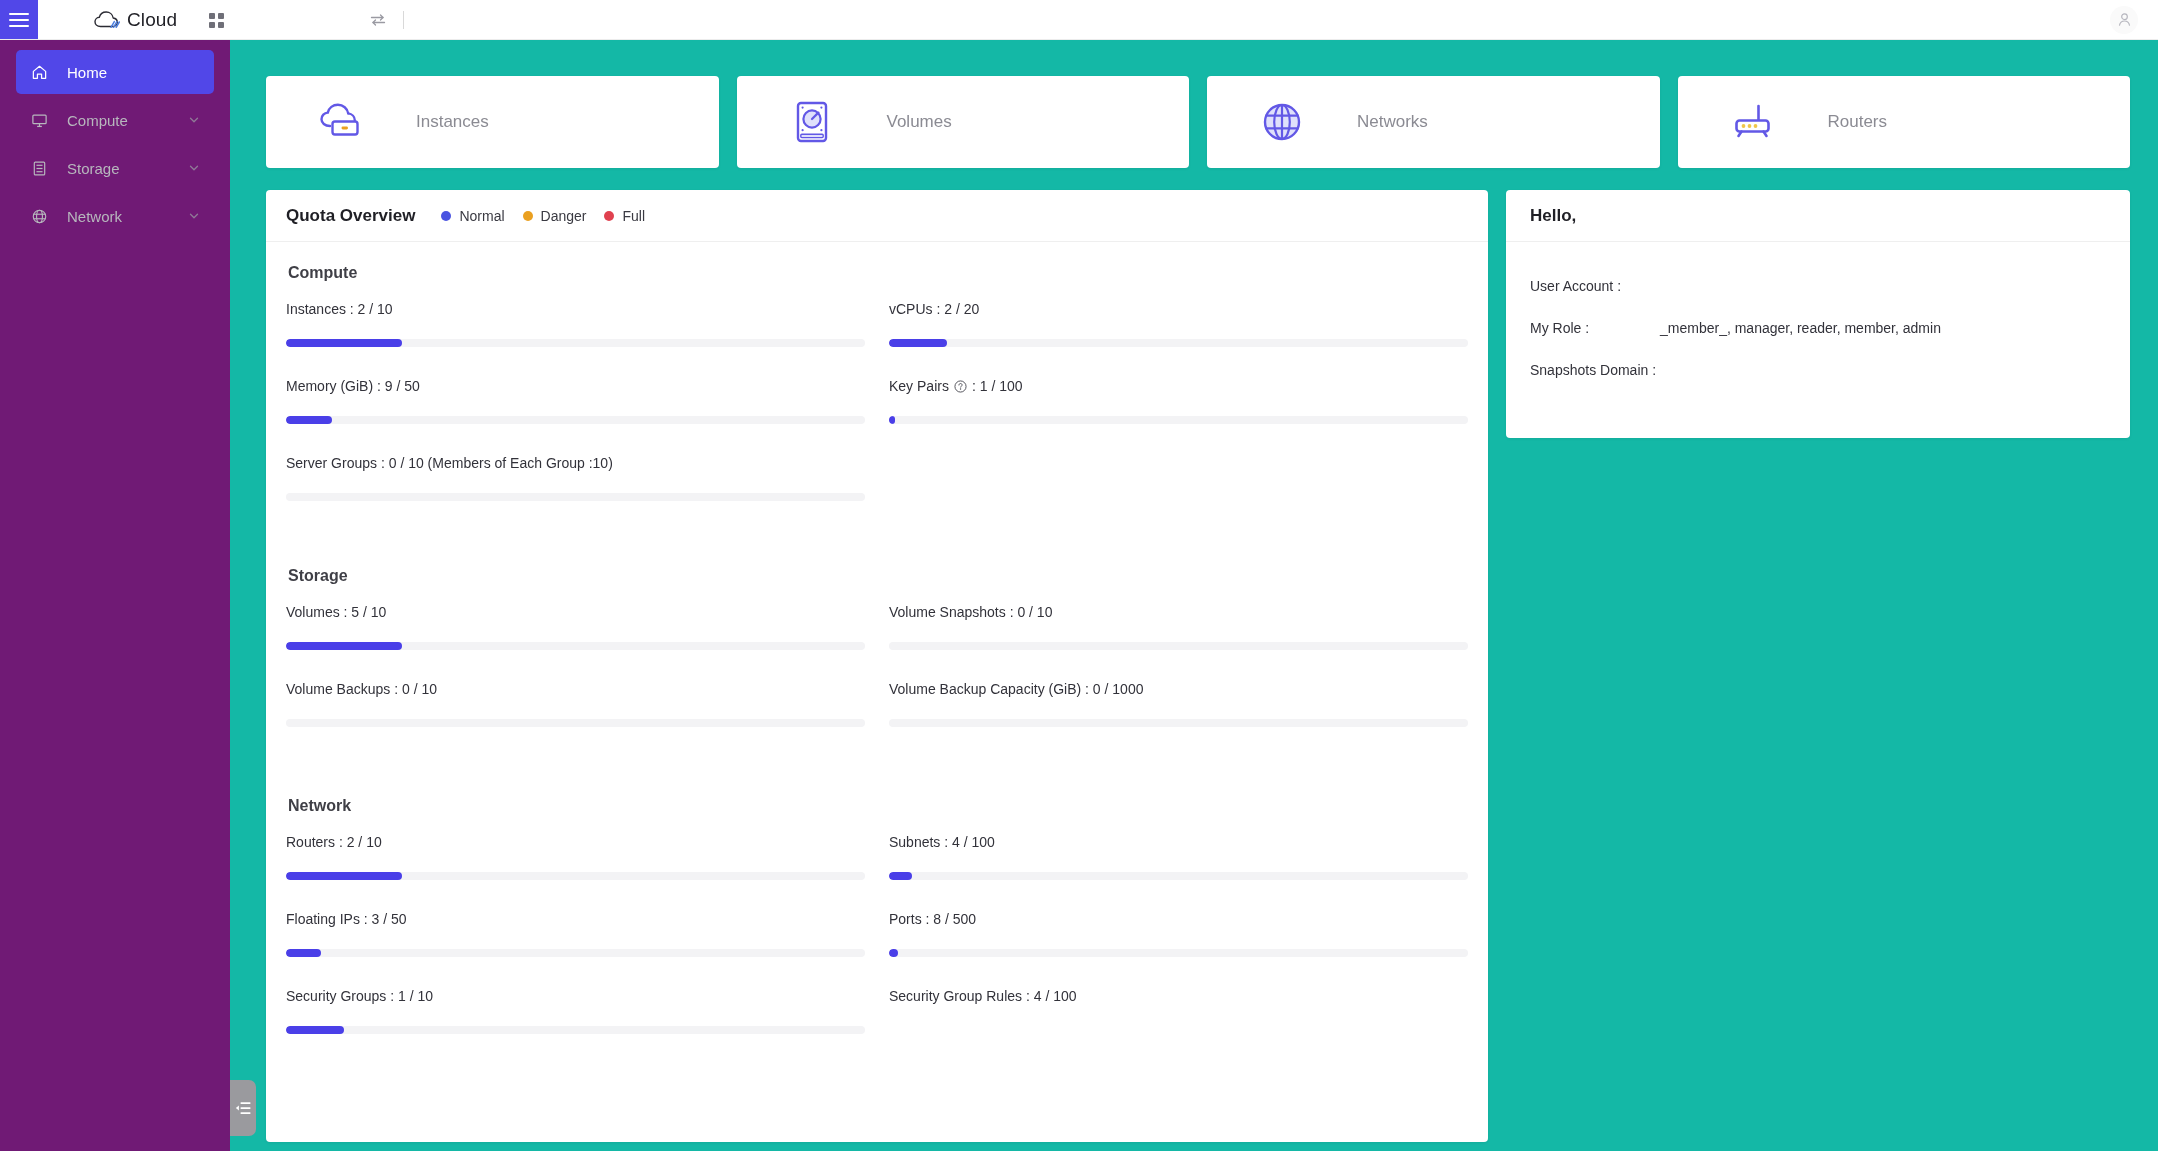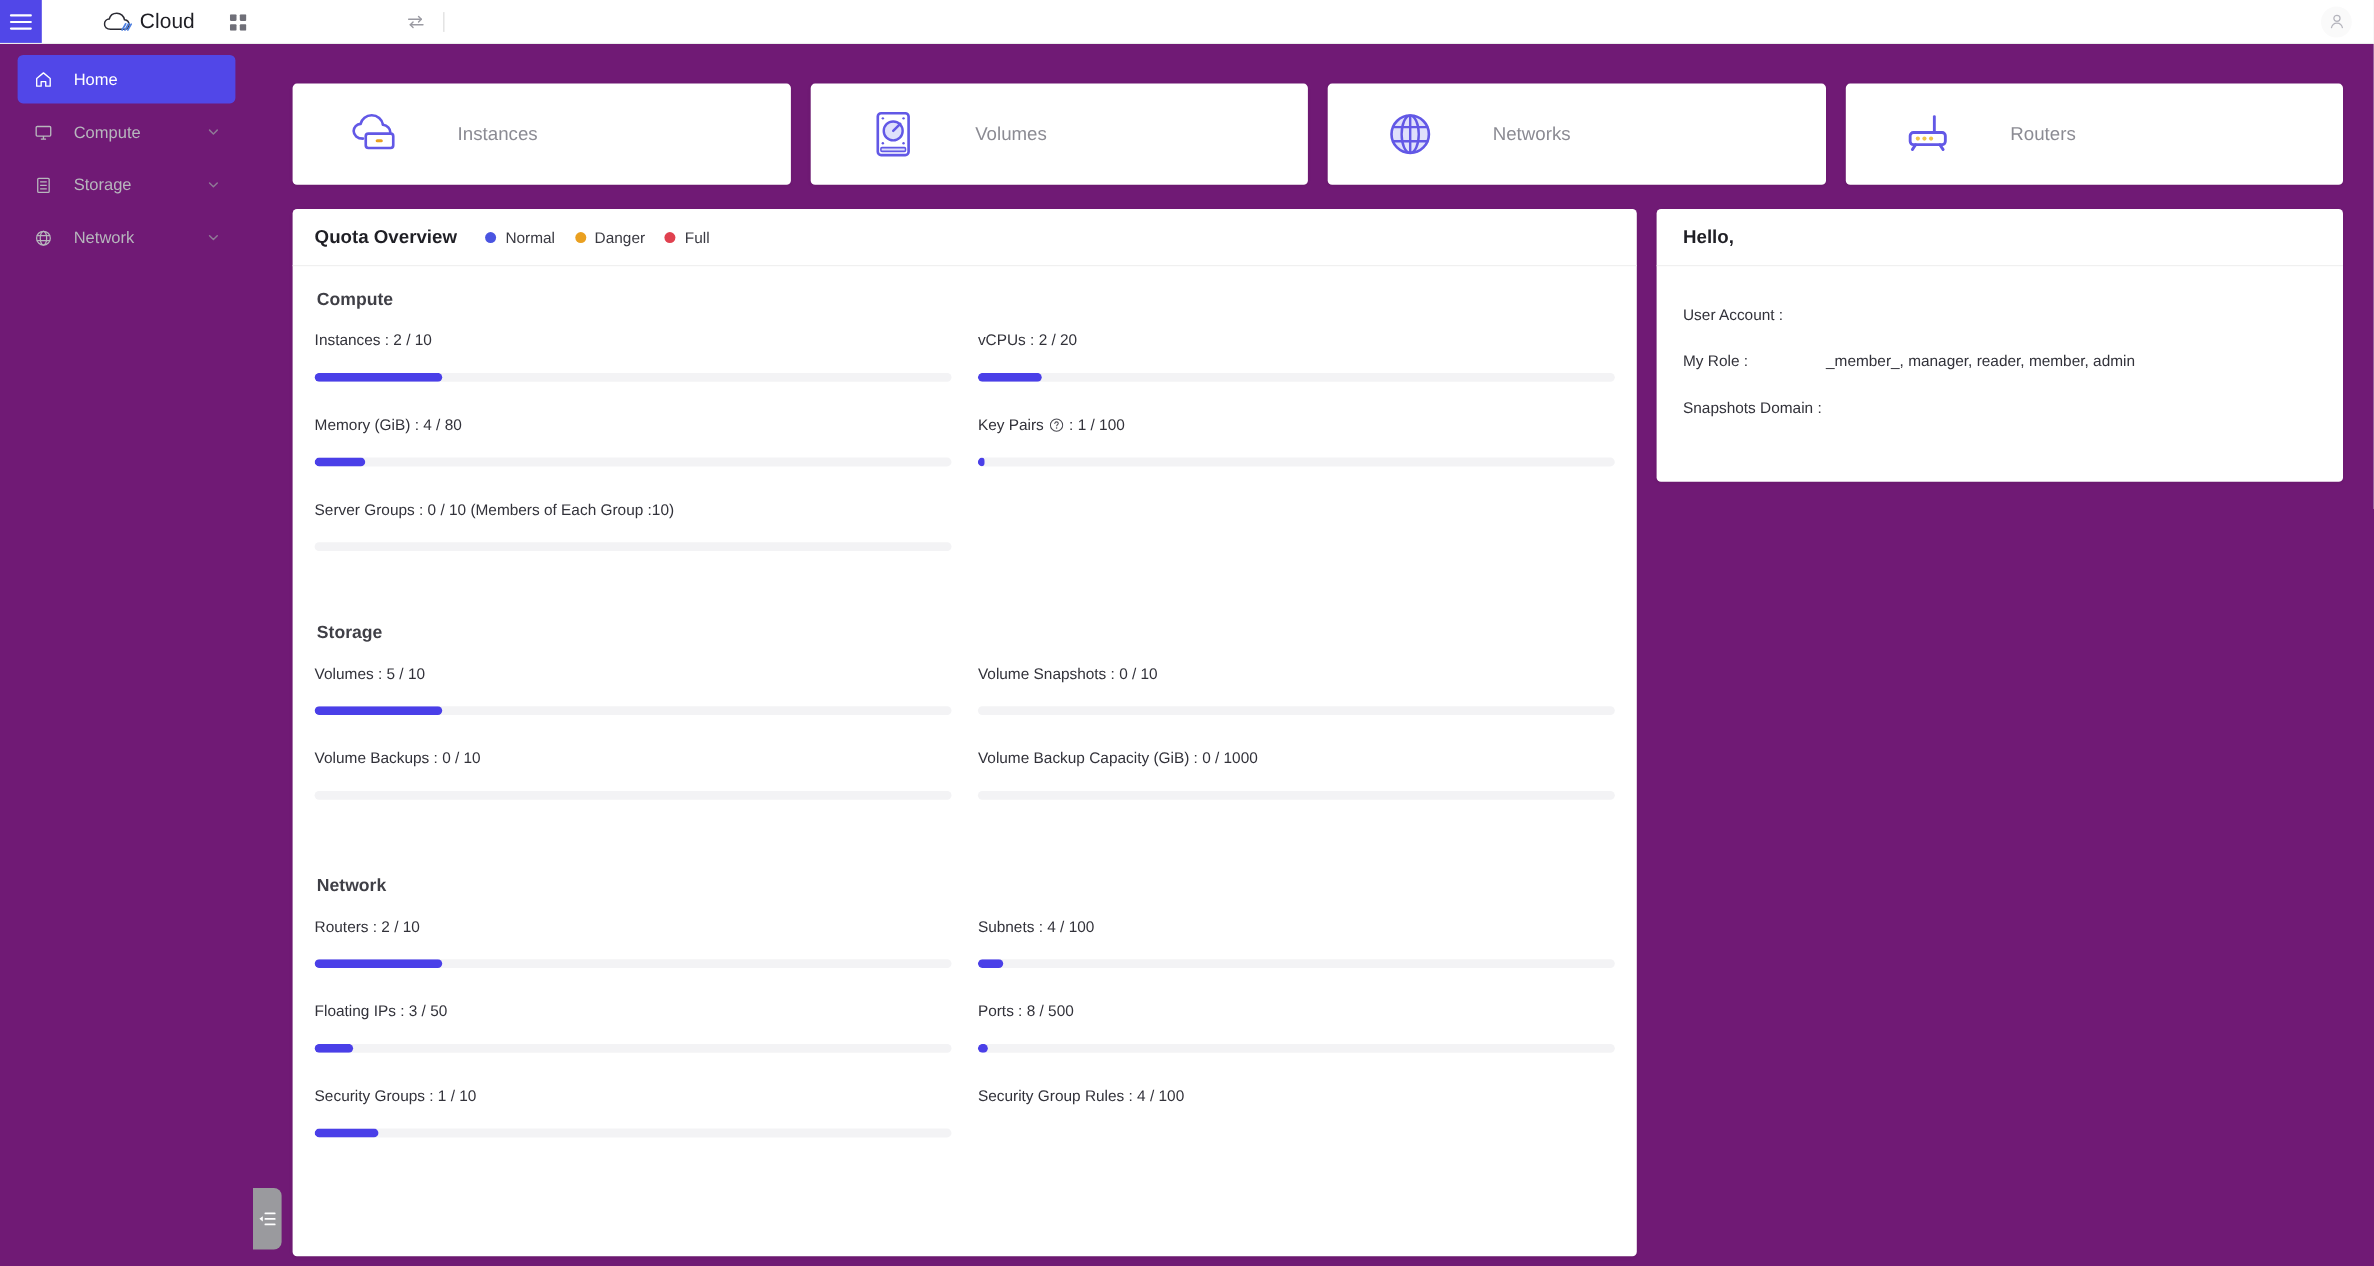--- a/index.html
+++ b/index.html
@@ -79,21 +79,21 @@
     background: #9a9a9e;
     border-top-right-radius: 7px; border-bottom-right-radius: 7px;
     display: flex; align-items: center; justify-content: center;
     cursor: pointer;
   }
   .collapse-handle svg { width: 16px; height: 16px; display:block; }
 
   
   .content {
     flex: 1 1 auto; min-width: 0;
-    background: #701a75;
+    background: #14b8a6;
     padding: 36px 28px 0 36px;
     overflow: hidden;
   }
 
   .quick-cards { display: flex; gap: 18px; margin-bottom: 22px; }
   .qcard {
     flex: 1 1 0; height: 92px;
     background: #fff; border-radius: 4px;
     box-shadow: 0 1px 3px rgba(0,0,0,.07);
     display: flex; align-items: center; cursor: pointer;
@@ -379,21 +379,21 @@
                     <span class="fill" style="width: 20%; background: rgb(74, 63, 232);"></span>
                   </div>
                 </div>
                 <div class="qrow">
                   <div class="qlabel">vCPUs : 2 / 20</div>
                   <div class="track" style="background: rgb(243, 243, 245);">
                     <span class="fill" style="width: 10%; background: rgb(74, 63, 232);"></span>
                   </div>
                 </div>
                 <div class="qrow">
-                  <div class="qlabel">Memory (GiB) : 4 / 80</div>
+                  <div class="qlabel">Memory (GiB) : 9 / 50</div>
                   <div class="track" style="background: rgb(243, 243, 245);">
                     <span class="fill" style="width: 8%; background: rgb(74, 63, 232);"></span>
                   </div>
                 </div>
                 <div class="qrow">
                   <div class="qlabel">
                     <span>Key Pairs</span>
                     <svg class="help-ico" viewBox="0 0 14 14">
                       <circle cx="7" cy="7" r="6" fill="none" stroke="#4a4a52" stroke-width="1"></circle>
                       <path d="M5.3 5.4 C5.4 4.3 6.1 3.8 7 3.8 C8 3.8 8.7 4.4 8.7 5.3 C8.7 6.4 7.4 6.6 7.2 7.7" fill="none" stroke="#4a4a52" stroke-width="1" stroke-linecap="round"></path>

